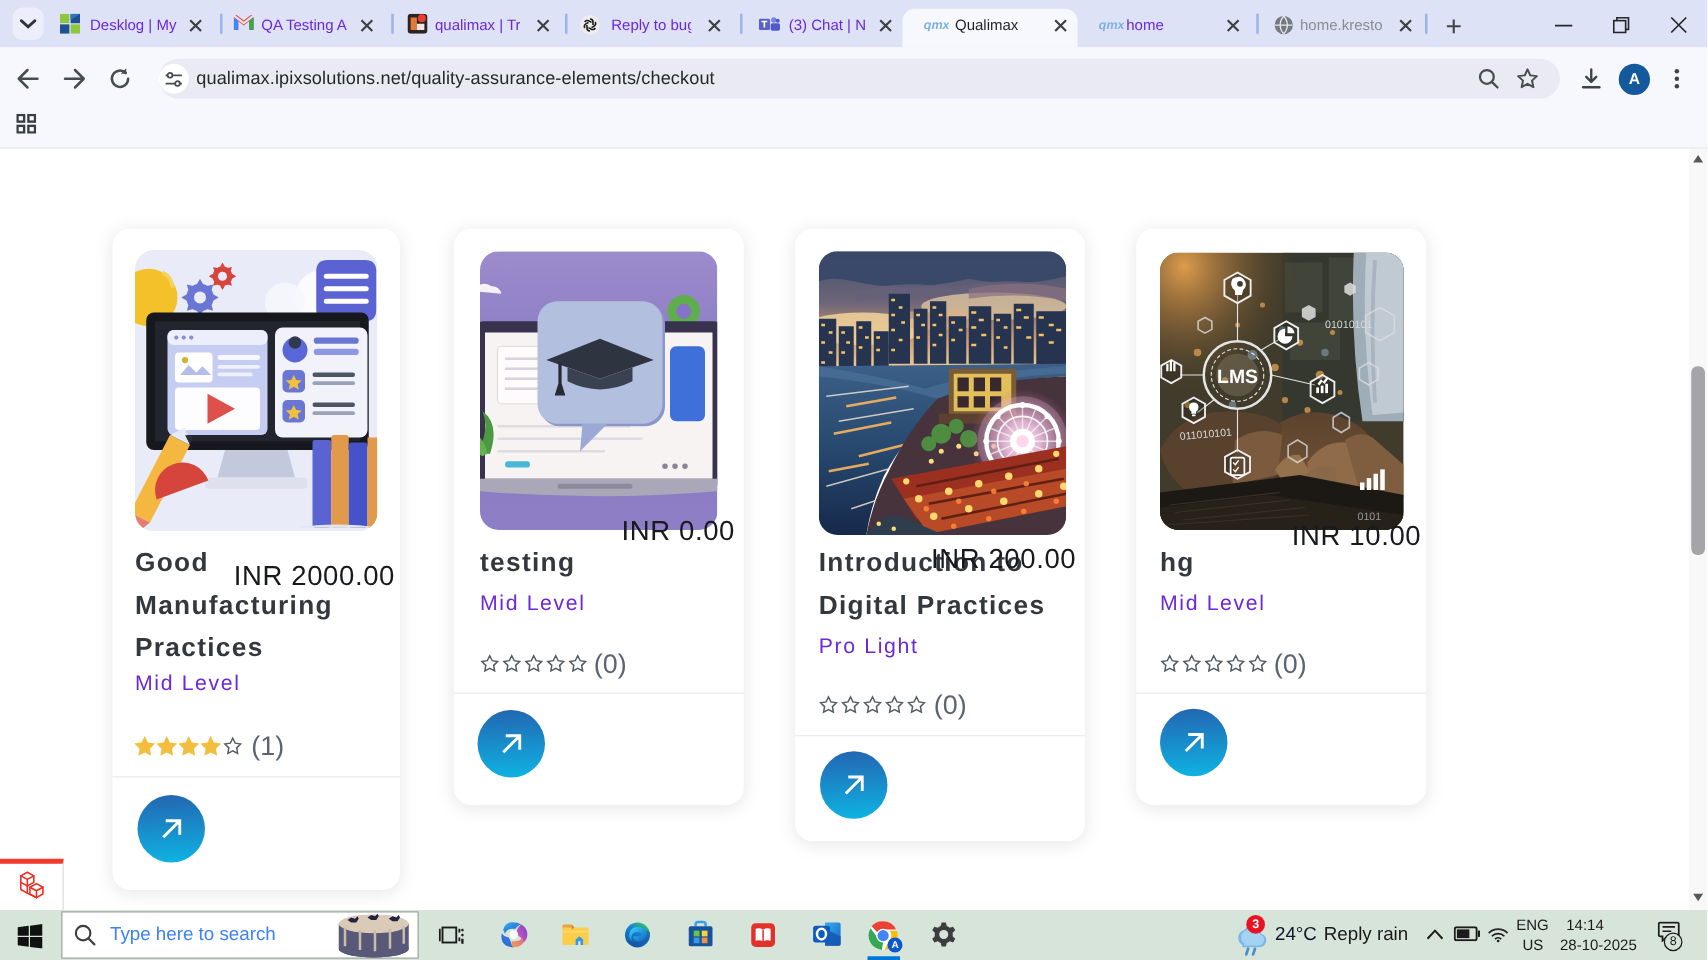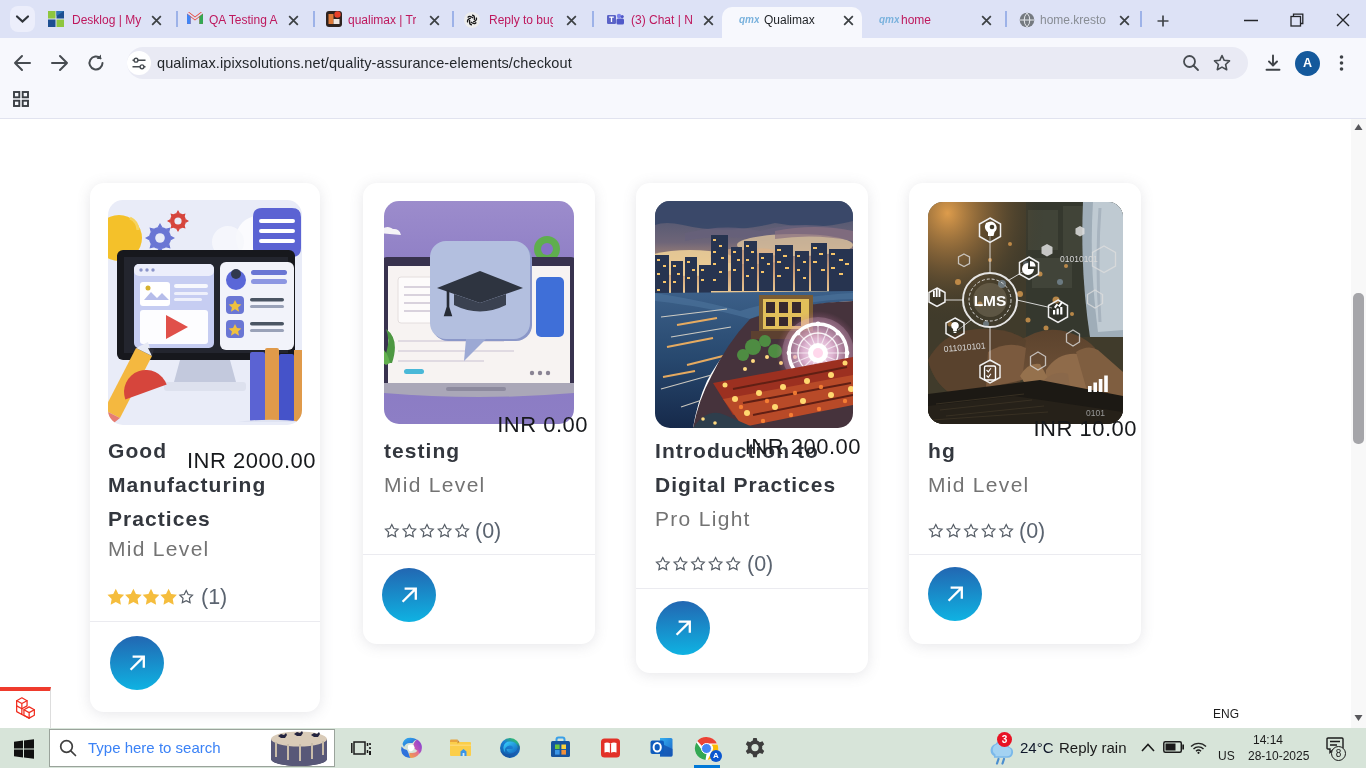--- a/index.html
+++ b/index.html
@@ -1,37 +1,37 @@
 <!DOCTYPE html>
 <html><head>
 <meta charset="utf-8">
 <style>
 * { margin:0; padding:0; box-sizing:border-box; }
 html,body { width:1366px; height:768px; overflow:hidden; }
 body { font-family:"Liberation Sans", sans-serif; position:relative; background:#fff; }
 .abs { position:absolute; } div.abs { white-space:nowrap; } .tabtxt,.tbtxt,.cprice,.ctitle,.clevel,.cnt { white-space:nowrap; }
 
 #tabstrip { left:0; top:0; width:1366px; height:38px; background:#dde2f6; }
-.tabtxt { position:absolute; top:13px; font-size:12px; color:#be185d; white-space:nowrap; overflow:hidden; }
+.tabtxt { position:absolute; top:13px; font-size:12px; color:#6d28d9; white-space:nowrap; overflow:hidden; }
 .tabx { position:absolute; top:14px; width:13px; height:13px; color:#3c4043; }
 .tabsep { position:absolute; top:11px; width:2px; height:16px; background:#9db2e8; }
 #activetab { position:absolute; left:722px; top:7px; width:140px; height:31px; background:#f7f8fd; border-radius:10px 10px 0 0; }
 
 #toolbar { left:0; top:38px; width:1366px; height:50px; background:#f7f8fd; }
 #omnibox { position:absolute; left:127px; top:47px; width:1121px; height:32px; border-radius:16px; background:#e9eaf4; }
 #chip { position:absolute; left:127px; top:51px; width:24px; height:24px; border-radius:50%; background:#fff; }
 #url { position:absolute; left:157px; top:55px; font-size:14.5px; color:#24282c; letter-spacing:0.1px; }
 
 #bmbar { left:0; top:88px; width:1366px; height:31px; background:#f7f8fd; border-bottom:1px solid #e1e3ef; }
 
 #page { left:0; top:119px; width:1366px; height:609px; background:#fff; }
 .card { position:absolute; background:#fff; border-radius:14px; box-shadow:0 2px 14px rgba(100,100,120,0.16); }
 .cimg { position:absolute; border-radius:15px; overflow:hidden; }
 .ctitle { position:absolute; font-size:21px; font-weight:bold; color:#33373e; line-height:34px; letter-spacing:1.05px; }
-.clevel { position:absolute; font-size:21px; color:#737373; letter-spacing:1.3px; }
+.clevel { position:absolute; font-size:17px; color:#6d28d9; letter-spacing:1.3px; }
 .cprice { position:absolute; font-size:22px; letter-spacing:0.5px; color:#17191c; text-align:right; }
 .cdiv { position:absolute; height:1px; background:#ebebf0; left:0; right:0; }
 .cbtn { position:absolute; width:54px; height:54px; border-radius:50%; background:linear-gradient(178deg,#2267b2 2%,#0fb2e2 98%); }
 .cbtn svg { position:absolute; left:14px; top:14px; }
 .cnt { position:absolute; font-size:21.5px; color:#5b6470; }
 
 #sbtrack { left:1351px; top:119px; width:15px; height:609px; background:#f8f8f8; }
 #sbthumb { left:1353px; top:293px; width:11px; height:151px; background:#a5a5a9; border-radius:5px; }
 
 #dbg { left:0; top:687px; width:51px; height:41px; background:#fff; border-top:4px solid #ef3b2d; border-right:1px solid #ddd; }
@@ -918,21 +918,21 @@
       <rect x="2.5" y="2.5" width="10" height="7" fill="#1b1b1b"></rect>
     </svg>
   <svg class="abs" style="left:1190px;top:742px" width="17" height="12" viewBox="0 0 17 12">
       <g fill="none" stroke="#1b1b1b" stroke-width="1.4">
         <path d="M1 4.5 a10.5 10.5 0 0 1 15 0" opacity="0.95"></path>
         <path d="M3.5 7 a7 7 0 0 1 10 0"></path>
         <path d="M6 9.3 a3.6 3.6 0 0 1 5 0"></path>
       </g>
       <circle cx="8.5" cy="10.8" r="1.1" fill="#1b1b1b"></circle>
     </svg>
-  <div class="tbtxt" style="left:1213px;top:707px;text-align:right;">ENG</div>
+  <div class="tbtxt" style="left:1213px;top:733px;text-align:right;">ENG</div>
   <div class="tbtxt" style="left:1218px;top:749px;">US</div>
   <div class="tbtxt" style="left:1253px;top:733px;">14:14</div>
   <div class="tbtxt" style="left:1248px;top:749px;text-align:center;">28-10-2025</div>
   <svg class="abs" style="left:1326px;top:737px" width="18" height="17" viewBox="0 0 18 17">
       <path d="M2 1 L16 1 Q17 1 17 2 L17 11 Q17 12 16 12 L8 12 L4 15.5 L4 12 L2 12 Q1 12 1 11 L1 2 Q1 1 2 1 Z" fill="none" stroke="#1b1b1b" stroke-width="1.4"></path>
       <path d="M4 4.5 L14 4.5 M4 8 L11 8" stroke="#1b1b1b" stroke-width="1.3"></path>
     </svg>
   <div class="abs" style="left:1331px;top:746px;width:15px;height:15px;border-radius:50%;background:#d7e4d9;border:1.3px solid #1b1b1b;color:#1b1b1b;font-size:10px;text-align:center;line-height:13px;">8</div>
 </div>
 

